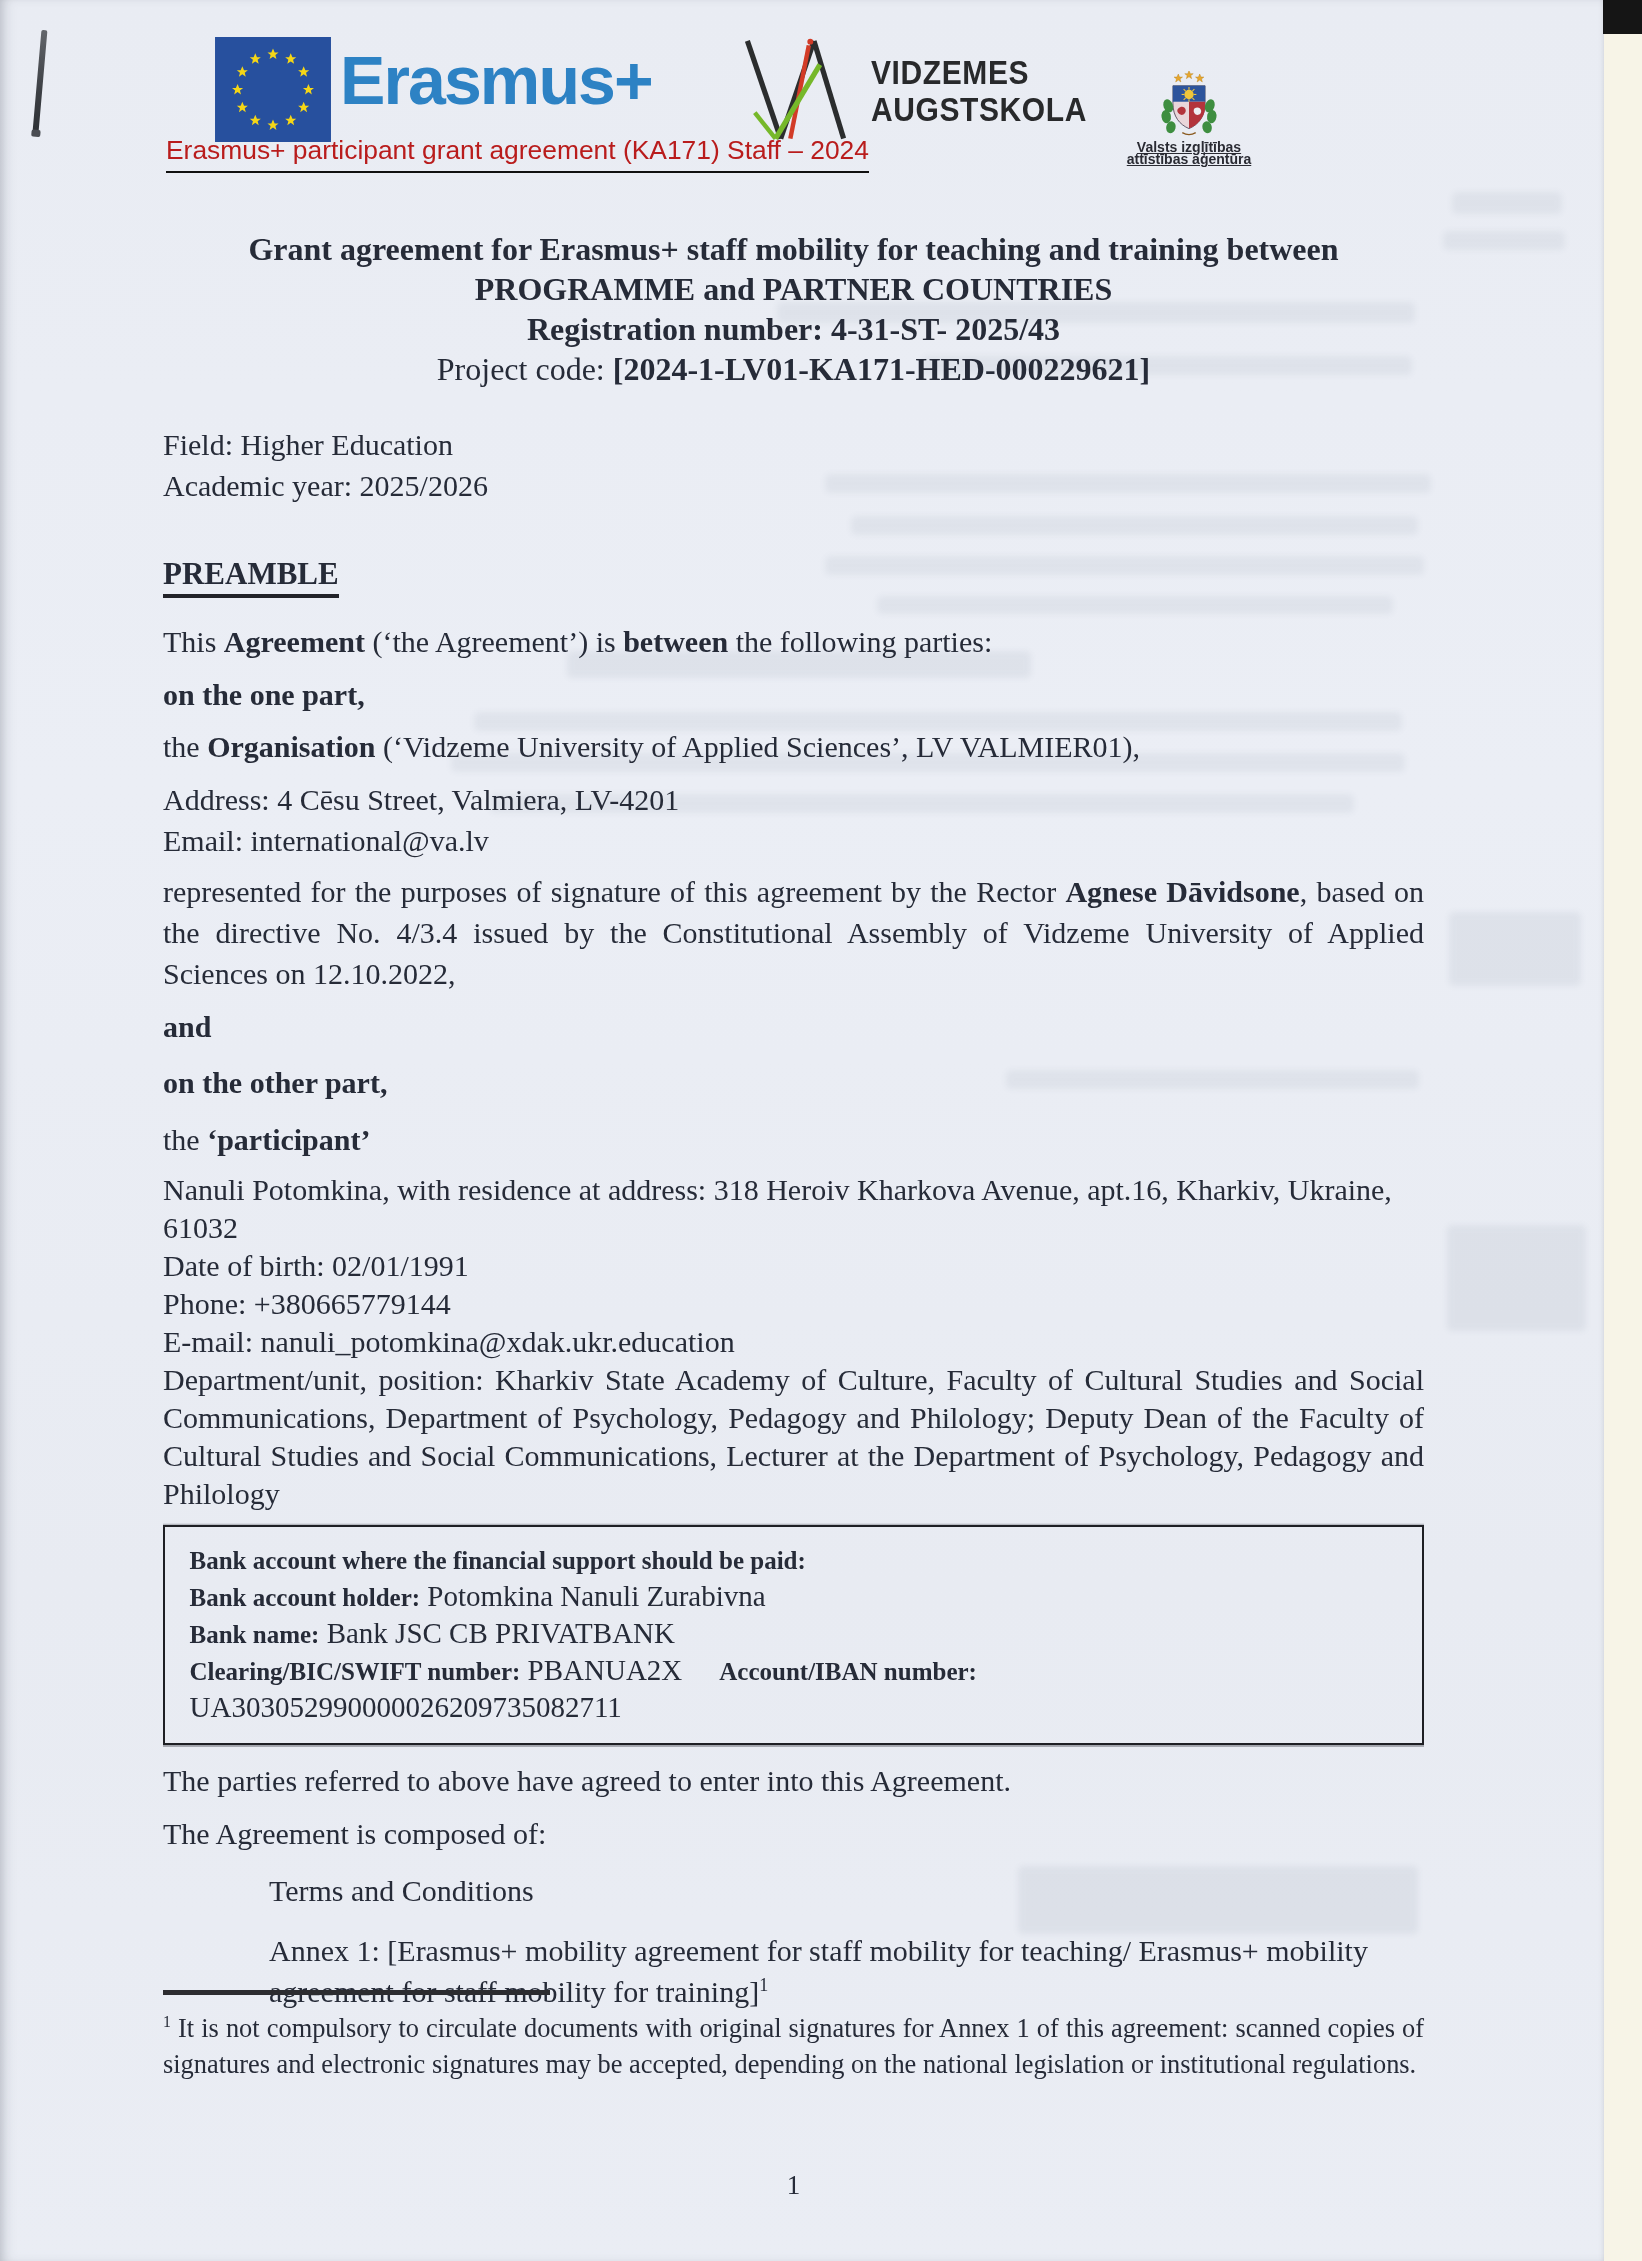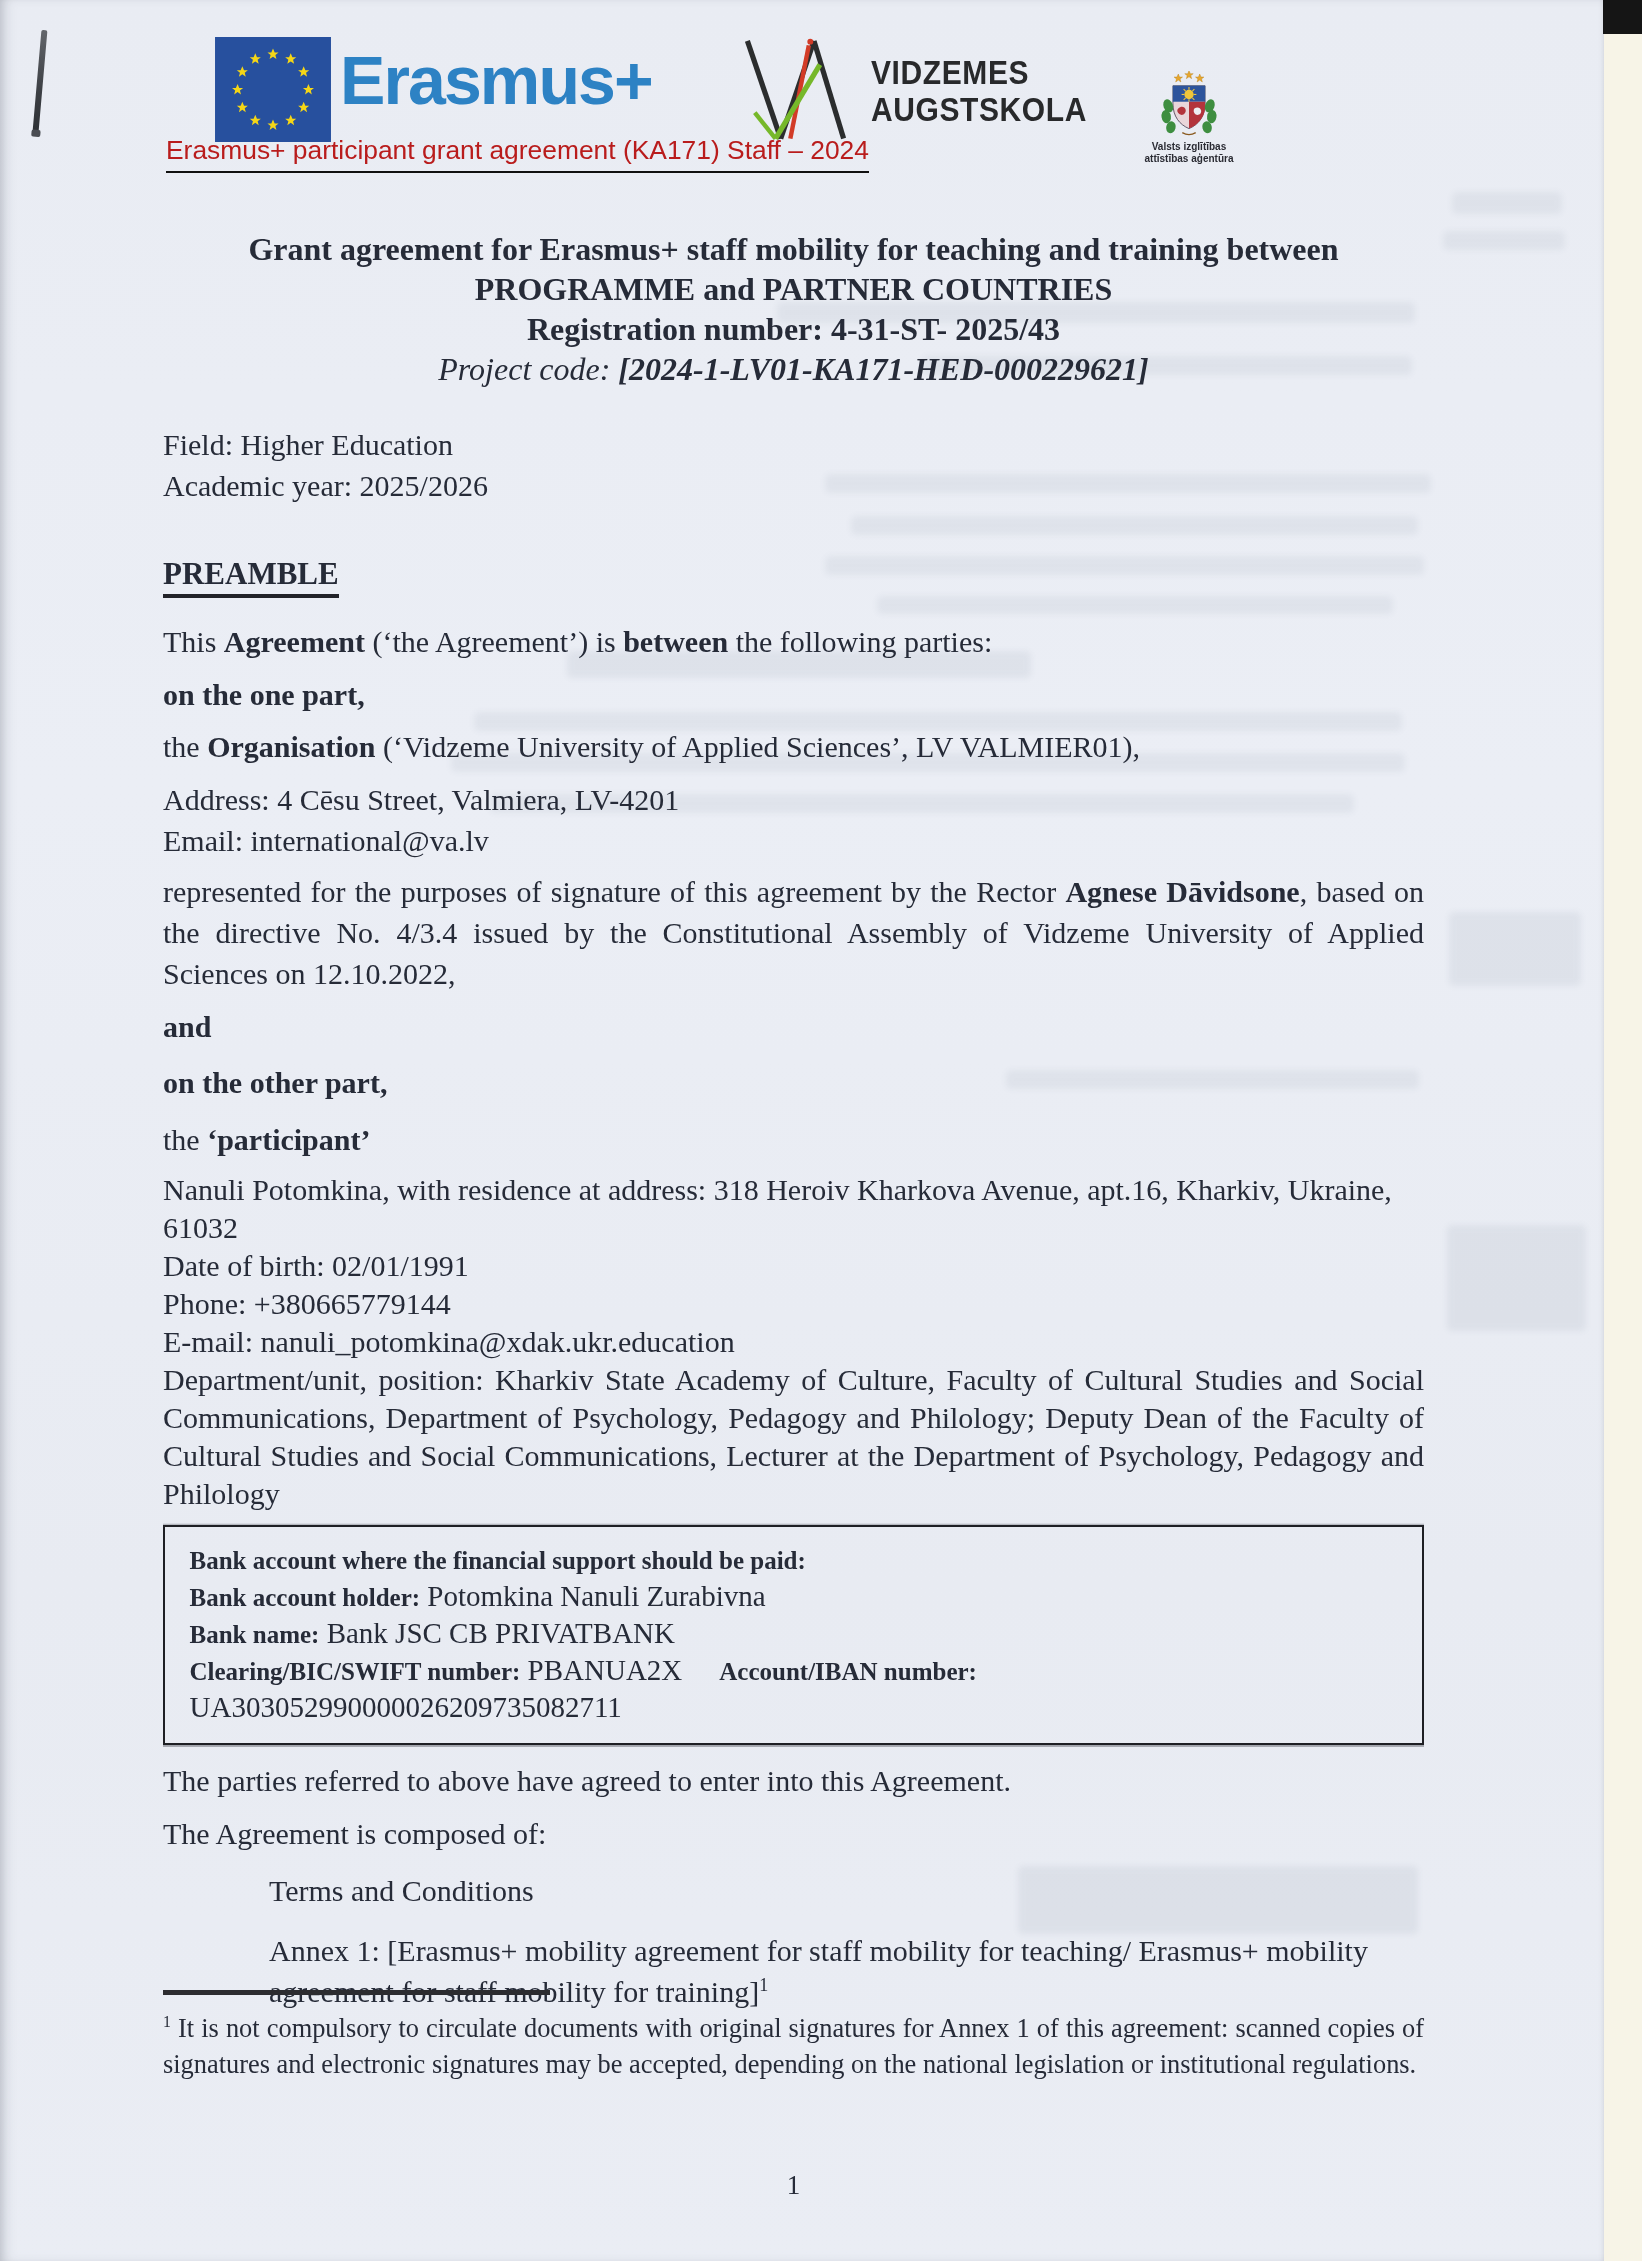--- a/index.html
+++ b/index.html
@@ -42,36 +42,36 @@
   }
   .va-mark{left:740px;top:34px;}
   .va-text{
     left:871px;top:55px;font-family:"Liberation Sans",sans-serif;
     font-size:30px;line-height:34px;color:#28292b;letter-spacing:0.6px;font-weight:bold;
     transform:scaleY(1.08);transform-origin:top left;
   }
   .agency{left:1160px;top:71px;width:58px;}
   .agency-caption{
     left:1115px;top:141px;width:148px;text-align:center;
-    font-family:"Liberation Sans",sans-serif;font-size:10px;line-height:12.2px;
-    font-weight:bold;color:#2a2b33;
+    font-family:"Liberation Sans",sans-serif;font-size:14px;line-height:12.2px;
+    font-weight:bold;color:#2a2b33;text-decoration:underline;
   }
 
   
   .content{
     position:absolute;left:163px;top:229px;width:1261px;z-index:6;
     font-size:30px;line-height:41px;
   }
   .content p{margin:0;}
   .b{font-weight:bold;}
   .center{text-align:center;}
   .just{text-align:justify;}
   .t1{font-size:32px;font-weight:bold;line-height:40px;}
   .t3{font-size:32px;font-weight:bold;line-height:40px;}
-  .t4{font-size:32px;line-height:40px;font-style:italic;}
+  .t4{font-size:32px;line-height:40px;}
   .info{margin-top:35px !important;}
   .mobility{margin-top:14px !important;}
   .preamble-h{
     margin-top:50px !important;display:inline-block;
     font-size:31px;font-weight:bold;line-height:35px;
     border-bottom:4.5px solid #222329;padding-bottom:3.2px;
   }
   .mt16{margin-top:10.3px !important;} .mt18{margin-top:11.6px !important;} .mt24{margin-top:15.5px !important;}
   .mt30{margin-top:19.3px !important;} .mt36{margin-top:23px !important;}
   .pblock{line-height:38px;}

